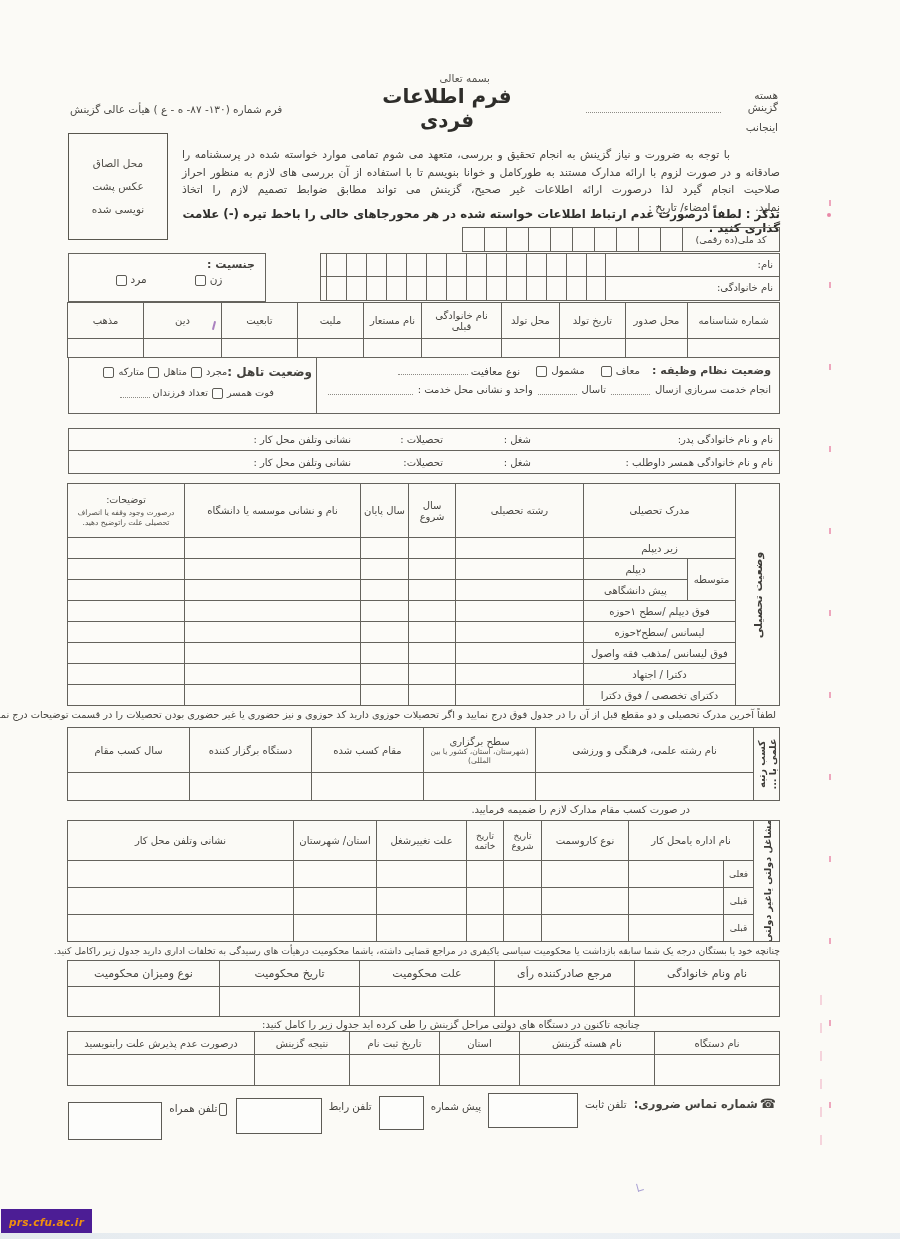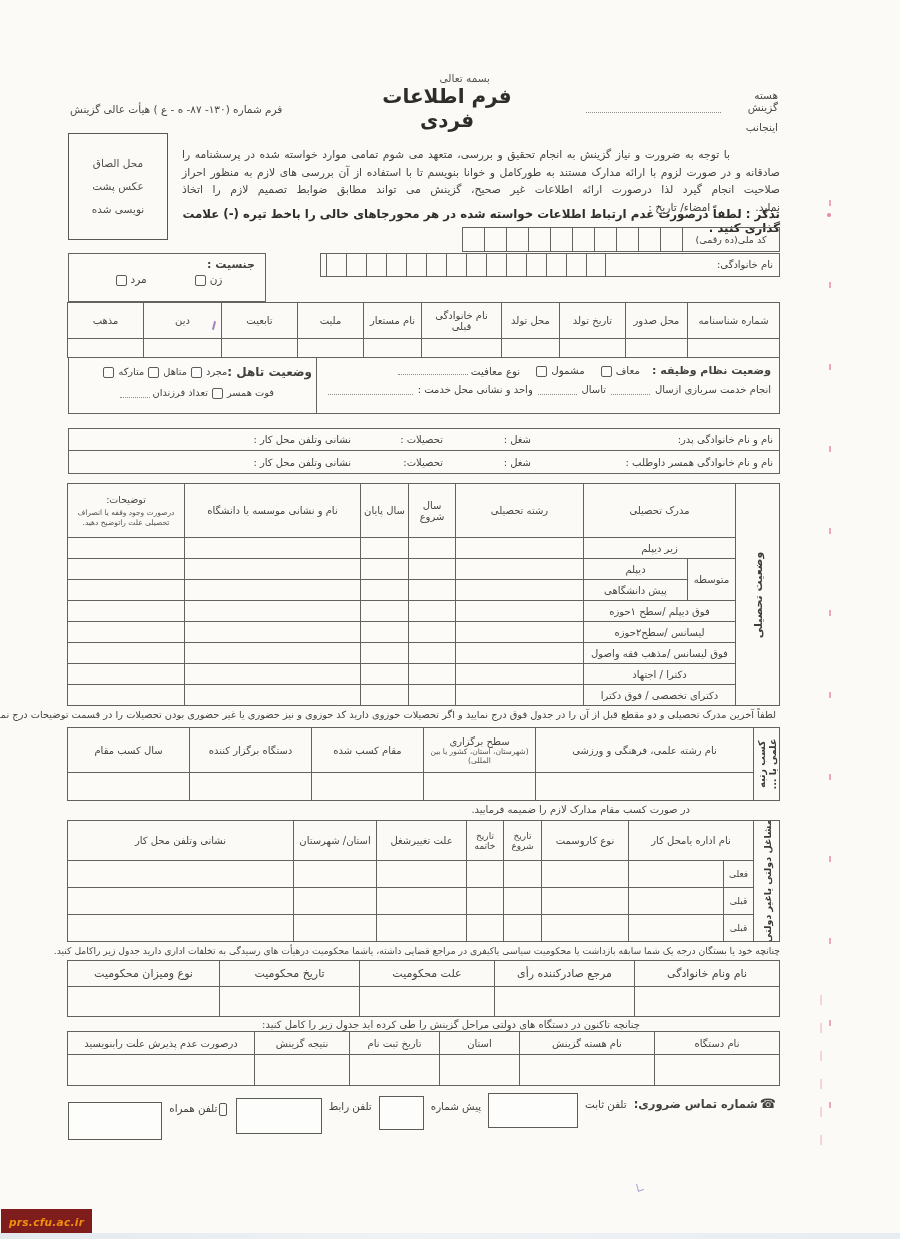--- a/index.html
+++ b/index.html
@@ -75,21 +75,21 @@
 .emg-title{font-weight:700;font-size:11.5px;margin-top:4px}
 .phone-ic{font-size:13px;margin-left:2px}
 .emg-lbl{margin-top:6px}
 .emg-box{border:1px solid #5d5b55;background:#fdfdfb}
 .b1{width:100px;height:35px;margin-top:1px}
 .b2{width:50px;height:34px;margin-top:4px}
 .b3{width:95px;height:36px;margin-top:6px}
 .b4{width:105px;height:38px;margin-top:10px}
 .mt8{margin-top:8px}.mt10{margin-top:10px}
 .mob-ic{display:inline-block;width:8px;height:13px;border:1.3px solid #55534d;border-radius:2px;vertical-align:middle;margin:0 2px}
-.wm{position:absolute;left:1px;top:1209px;background:#7f1d1d;padding:2px 8px 3px;direction:ltr}
+.wm{position:absolute;left:1px;top:1209px;background:#4c1d95;padding:2px 8px 3px;direction:ltr}
 .wm span{color:#f08f0e;font-weight:700;font-style:italic;font-size:10.5px;letter-spacing:.3px}
 .bstrip{position:absolute;left:0;right:0;bottom:0;height:6px;background:linear-gradient(90deg,#dfe6ec 0%,#edf1f5 45%,#e4eaf0 100%);opacity:.85}
 .streak1{position:absolute;top:200px;left:829px;width:2px;height:950px;background:repeating-linear-gradient(180deg,rgba(231,121,158,.65) 0 6px,transparent 6px 82px)}
 .streak2{position:absolute;top:995px;left:820px;width:2px;height:150px;background:repeating-linear-gradient(180deg,rgba(231,121,158,.3) 0 10px,transparent 10px 28px)}
 .pdot{position:absolute;top:213px;left:827px;width:4px;height:4px;background:rgba(228,108,148,.8);border-radius:50%}
 .pen-a{position:absolute;top:321px;right:685px;width:2px;height:9px;background:#9b6bb5;transform:rotate(14deg);opacity:.85}
 .pen-b{position:absolute;top:1183px;left:637px;width:6px;height:8px;border-left:1.5px solid #7b6fc0;border-bottom:1.5px solid #7b6fc0;transform:rotate(-15deg);opacity:.65}
 </style>
 </head>
 <body>
@@ -131,20 +131,39 @@
           <span class="cell"></span>
           <span class="cell"></span>
           <span class="cell"></span>
           <span class="cell"></span>
           <span class="cell"></span>
           <span class="cell"></span>
       </div>
     </div>
 
     <div class="abs namebox">
+      <div class="namerow">
+        <span class="lbl">نام:</span>
+        <span class="ncells">
+          <span class="ncell"></span>
+            <span class="ncell"></span>
+            <span class="ncell"></span>
+            <span class="ncell"></span>
+            <span class="ncell"></span>
+            <span class="ncell"></span>
+            <span class="ncell"></span>
+            <span class="ncell"></span>
+            <span class="ncell"></span>
+            <span class="ncell"></span>
+            <span class="ncell"></span>
+            <span class="ncell"></span>
+            <span class="ncell"></span>
+            <span class="ncell"></span>
+        </span>
+      </div>
       <div class="namerow">
         <span class="lbl">نام خانوادگی:</span>
         <span class="ncells">
           <span class="ncell"></span>
             <span class="ncell"></span>
             <span class="ncell"></span>
             <span class="ncell"></span>
             <span class="ncell"></span>
             <span class="ncell"></span>
             <span class="ncell"></span>

